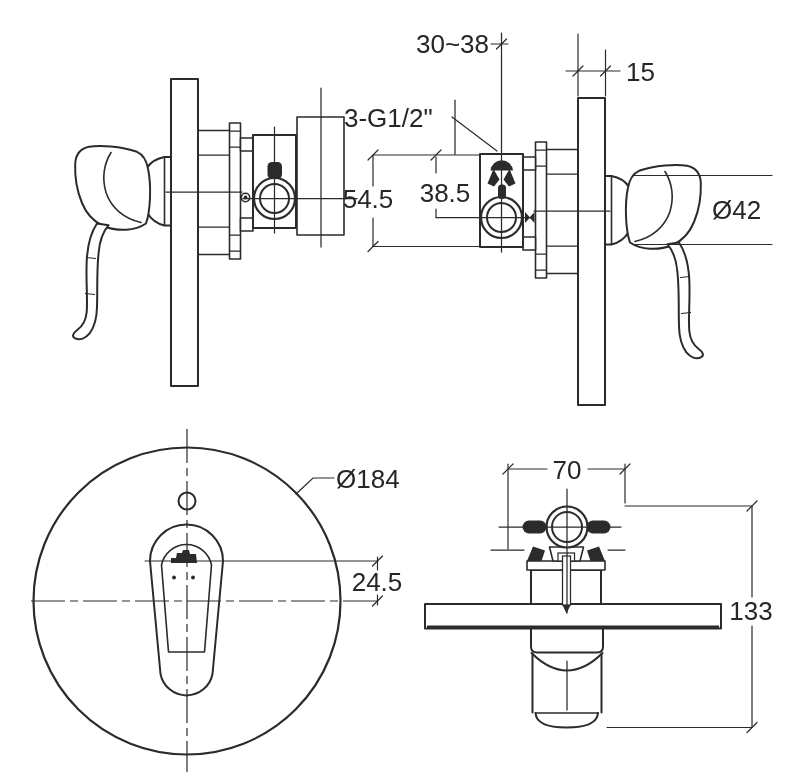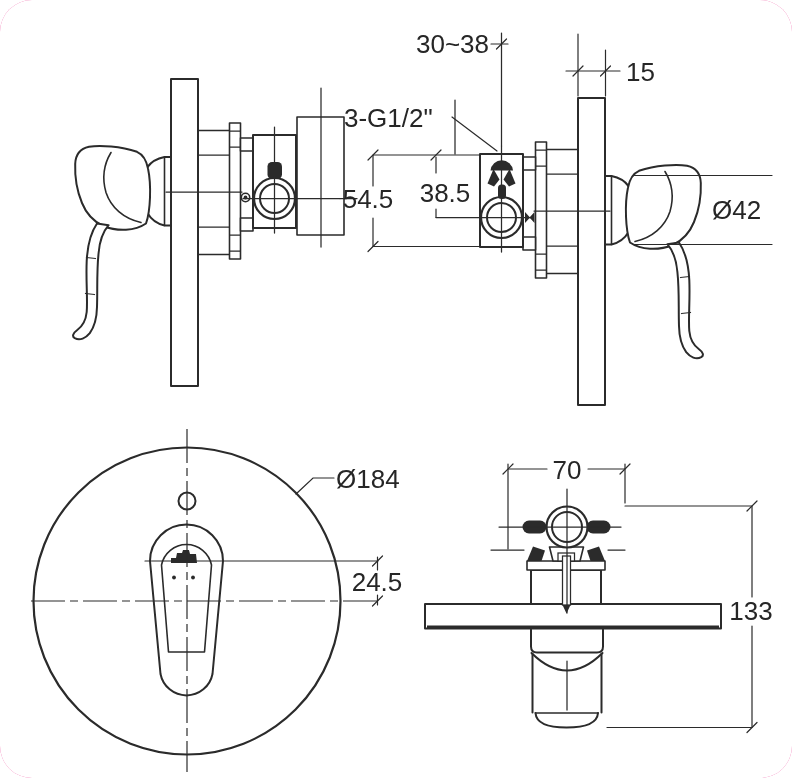--- a/index.html
+++ b/index.html
@@ -1,17 +1,17 @@
 <!DOCTYPE html>
 <html><head>
 <meta charset="utf-8">
 <style>
   html,body { margin:0; padding:0; background:#ffffff; }
   .canvas { position:relative; width:792px; height:778px; background:#ec4899; overflow:hidden;
-            font-family:"Liberation Sans", sans-serif;border-radius:32px; }
+            font-family:"Liberation Sans", sans-serif; }
   svg { display:block; }
   .ln   { stroke:#2b2b2b; fill:none; stroke-width:2;   stroke-linecap:round; stroke-linejoin:round; }
   .ln2  { stroke:#2b2b2b; fill:none; stroke-width:2.2; stroke-linecap:round; stroke-linejoin:round; }
   .med  { stroke:#2b2b2b; fill:none; stroke-width:1.6; stroke-linecap:round; stroke-linejoin:round; }
   .thin { stroke:#2b2b2b; fill:none; stroke-width:1.25; stroke-linecap:round; }
   .dim  { stroke:#2b2b2b; fill:none; stroke-width:1.2;  stroke-linecap:round; }
   .thick{ stroke:#2b2b2b; fill:none; stroke-width:3.4;  stroke-linecap:butt; }
   .wf   { fill:#ffffff; }
   .bk   { fill:#2b2b2b; stroke:none; }
   .cl   { stroke:#2b2b2b; fill:none; stroke-width:1.2; stroke-dasharray:34 5 8 5; }

